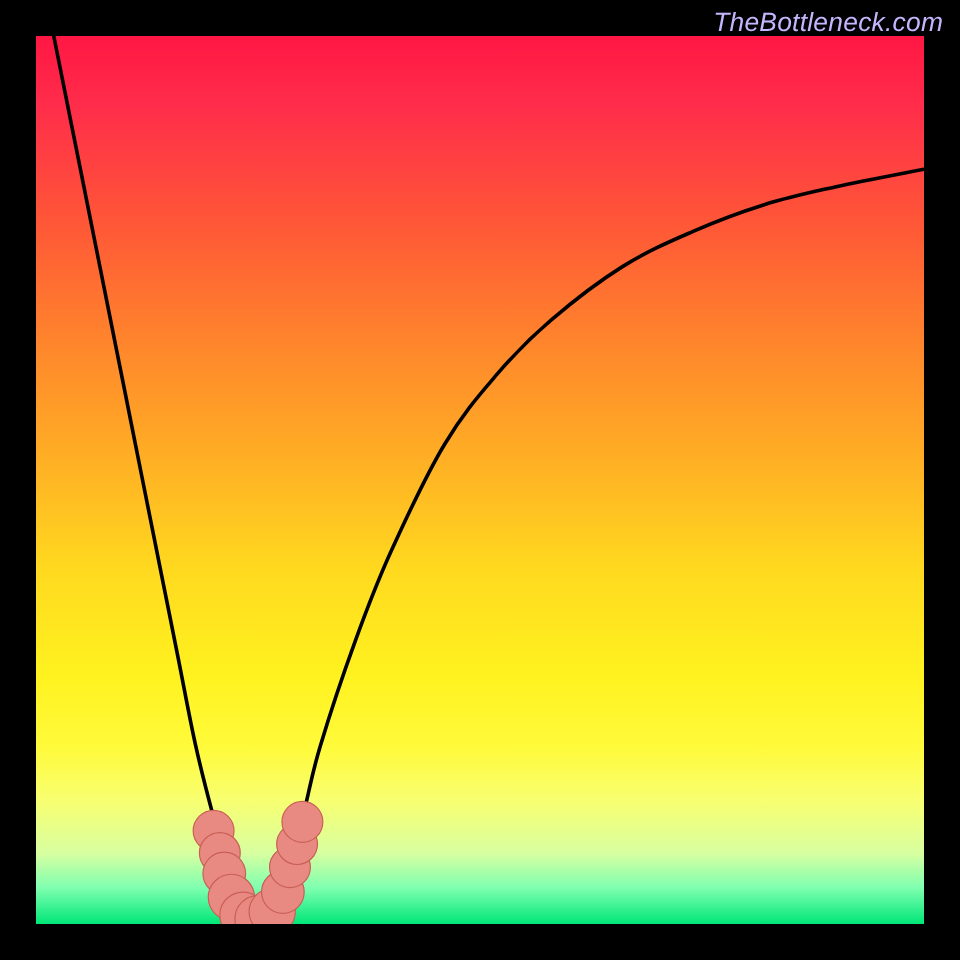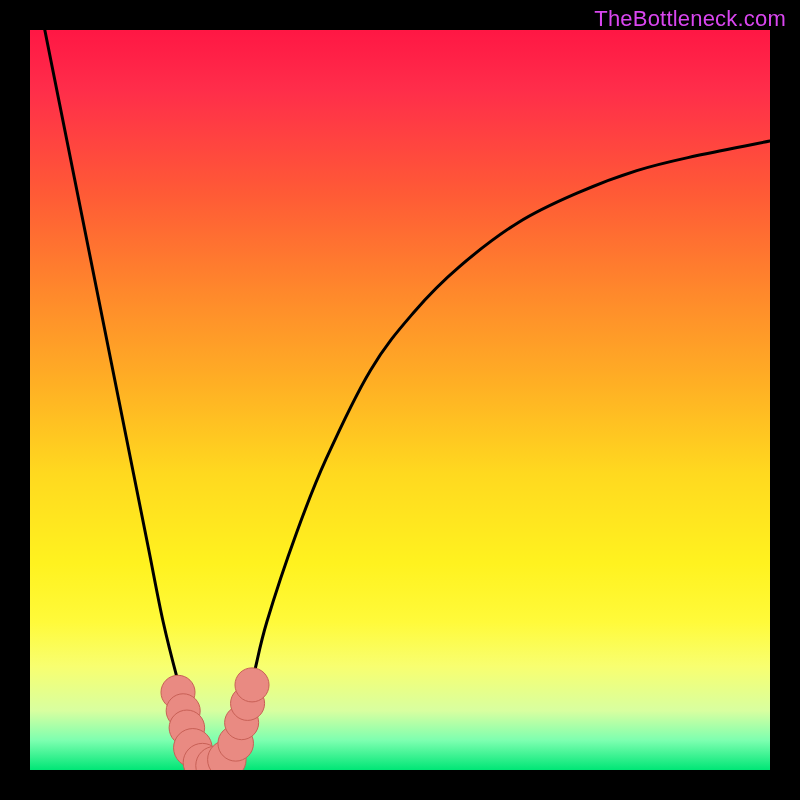--- a/index.html
+++ b/index.html
@@ -47,24 +47,25 @@
     position: absolute;
     left: 0; top: 0;
     width: 740px;
     height: 740px;
     display: block;
   }
   .attribution {
     position: absolute;
     top: 6px;
     right: 14px;
-    color: #d946ef;
+    color: #c4b5fd;
     font-size: 22px;
     letter-spacing: 0.2px;
     user-select: none;
+    font-style: italic;
   }
 </style>
 </head>
 <body>
 
 <div class="frame">
   <div class="plot-area">
     <div class="gradient-bg"></div>
     <svg class="curve-svg" viewBox="0 0 740 740" preserveAspectRatio="none">
       <path id="curve-path" fill="none" stroke="#000000" stroke-width="3" stroke-linecap="round" d="M 0.00 -74.00 C 2.66 -60.68, 9.47 -26.64, 14.80 0.00 C 20.13 26.64, 24.27 47.36, 29.60 74.00 C 34.93 100.64, 39.07 121.36, 44.40 148.00 C 49.73 174.64, 53.87 195.36, 59.20 222.00 C 64.53 248.64, 68.67 269.36, 74.00 296.00 C 79.33 322.64, 83.47 343.36, 88.80 370.00 C 94.13 396.64, 98.27 417.36, 103.60 444.00 C 108.93 470.64, 113.07 491.36, 118.40 518.00 C 123.73 544.64, 127.87 568.02, 133.20 592.00 C 138.53 615.98, 142.67 631.22, 148.00 651.20 C 153.33 671.18, 158.80 689.68, 162.80 703.00 C 166.80 716.32, 167.54 718.54, 170.20 725.20 C 172.86 731.86, 174.94 737.34, 177.60 740.00 C 180.26 742.66, 182.34 742.66, 185.00 740.00 C 187.66 737.34, 188.40 733.19, 192.40 725.20 C 196.40 717.21, 201.87 708.92, 207.20 695.60 C 212.53 682.28, 216.67 669.85, 222.00 651.20 C 227.33 632.55, 228.81 618.64, 236.80 592.00 C 244.79 565.36, 255.74 532.50, 266.40 503.20 C 277.06 473.90, 282.68 458.50, 296.00 429.20 C 309.32 399.90, 324.42 367.04, 340.40 340.40 C 356.38 313.76, 368.82 299.85, 384.80 281.20 C 400.78 262.55, 410.55 252.78, 429.20 236.80 C 447.85 220.82, 467.09 205.72, 488.40 192.40 C 509.71 179.08, 526.29 172.12, 547.60 162.80 C 568.91 153.48, 585.49 147.26, 606.80 140.60 C 628.11 133.94, 642.02 131.13, 666.00 125.80 C 689.98 120.47, 726.68 113.66, 740.00 111.00"></path>

